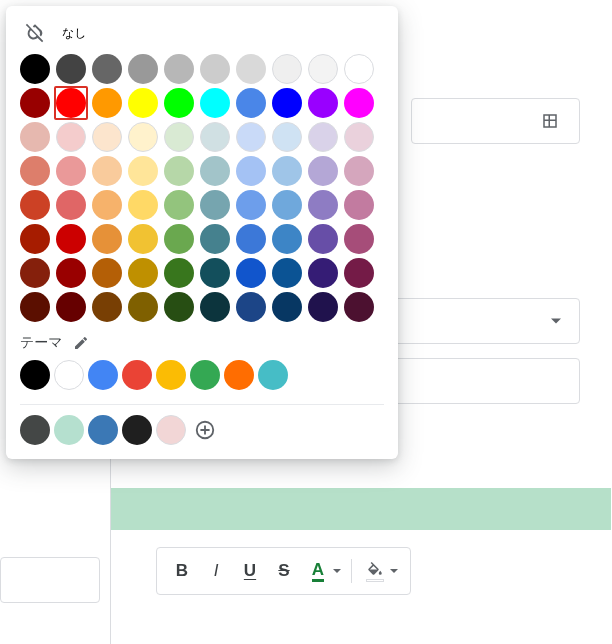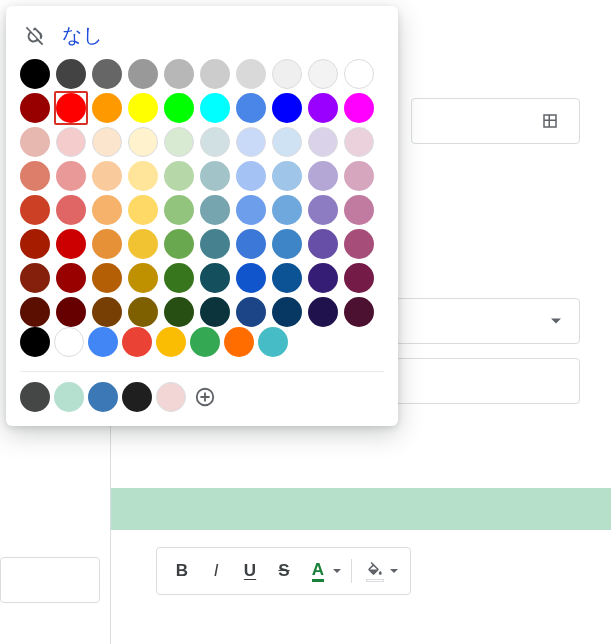--- a/index.html
+++ b/index.html
@@ -131,21 +131,21 @@
   }
   .popup .reset-row {
     display: flex;
     align-items: center;
     gap: 16px;
     padding: 6px 4px 10px 4px;
     cursor: pointer;
   }
   .reset-icon { width:22px; height:22px; }
   .reset-icon svg { width:22px; height:22px; fill:#5f6368; }
-  .reset-label { font-size: 20px; color: #1d4ed8; }
+  .reset-label { font-size: 12px; color: #000000; }
   .grid {
     display: grid;
     grid-template-columns: repeat(10, 32px);
     gap: 4px 4px;
     justify-content: start;
   }
   .swatch {
     width: 30px;
     height: 30px;
     border-radius: 50%;
@@ -319,20 +319,28 @@
       <div class="swatch" style="background: rgb(120, 63, 4);"></div>
       <div class="swatch" style="background: rgb(127, 96, 0);"></div>
       <div class="swatch" style="background: rgb(39, 78, 19);"></div>
       <div class="swatch" style="background: rgb(12, 52, 61);"></div>
       <div class="swatch" style="background: rgb(28, 69, 135);"></div>
       <div class="swatch" style="background: rgb(7, 55, 99);"></div>
       <div class="swatch" style="background: rgb(32, 18, 77);"></div>
       <div class="swatch" style="background: rgb(76, 17, 48);"></div>
     </div>
 
+  <div class="section-title">
+    <span>テーマ</span>
+    <span class="edit-pencil">
+      <svg viewBox="0 0 24 24">
+          <path d="M3 17.25V21h3.75L17.81 9.94l-3.75-3.75L3 17.25zM20.71 7.04a1 1 0 0 0 0-1.41l-2.34-2.34a1 1 0 0 0-1.41 0l-1.83 1.83 3.75 3.75 1.83-1.83z"></path>
+        </svg>
+    </span>
+  </div>
   <div class="theme-row" id="theme-row">
       <div class="swatch" style="background: rgb(0, 0, 0);"></div>
       <div class="swatch light" style="background: rgb(255, 255, 255);"></div>
       <div class="swatch" style="background: rgb(66, 133, 244);"></div>
       <div class="swatch" style="background: rgb(234, 67, 53);"></div>
       <div class="swatch" style="background: rgb(251, 188, 4);"></div>
       <div class="swatch" style="background: rgb(52, 168, 83);"></div>
       <div class="swatch" style="background: rgb(255, 109, 1);"></div>
       <div class="swatch" style="background: rgb(70, 189, 198);"></div>
     </div>

